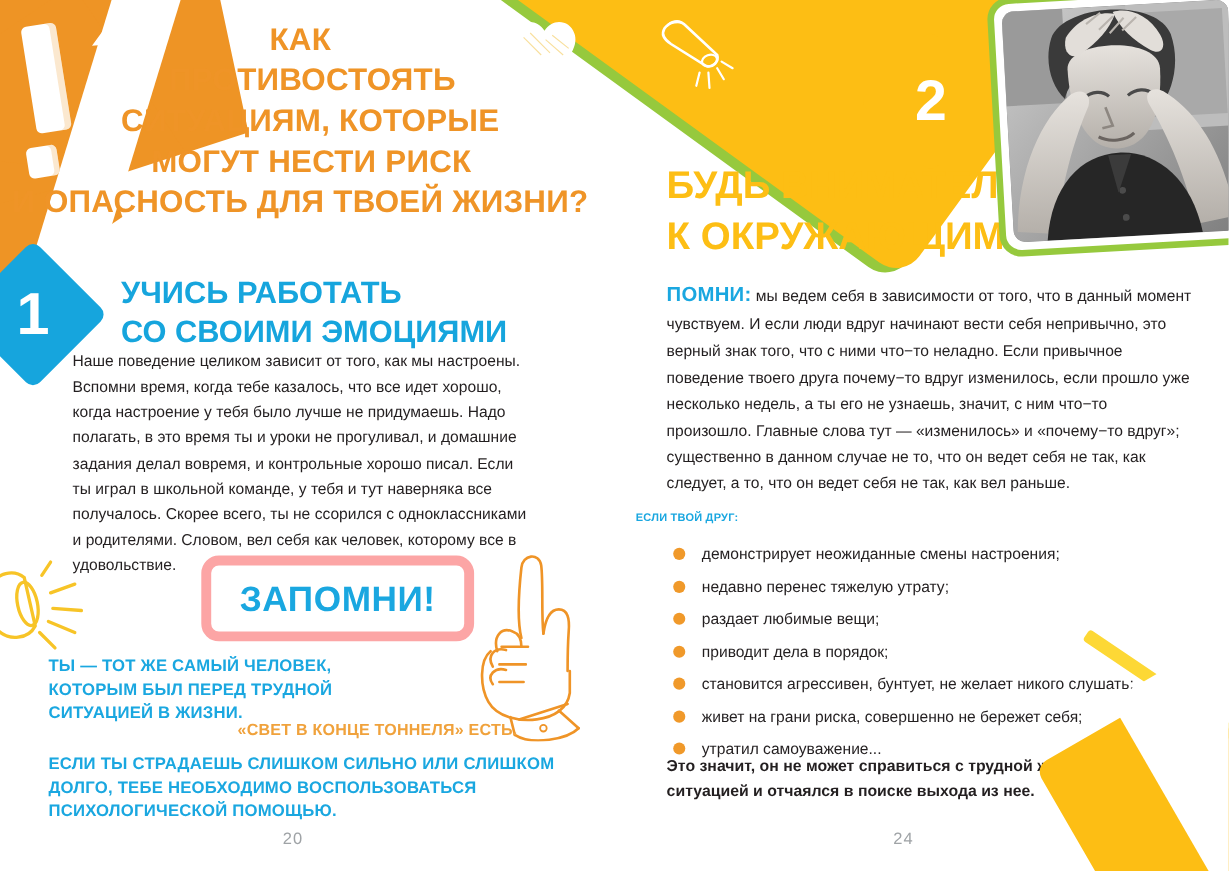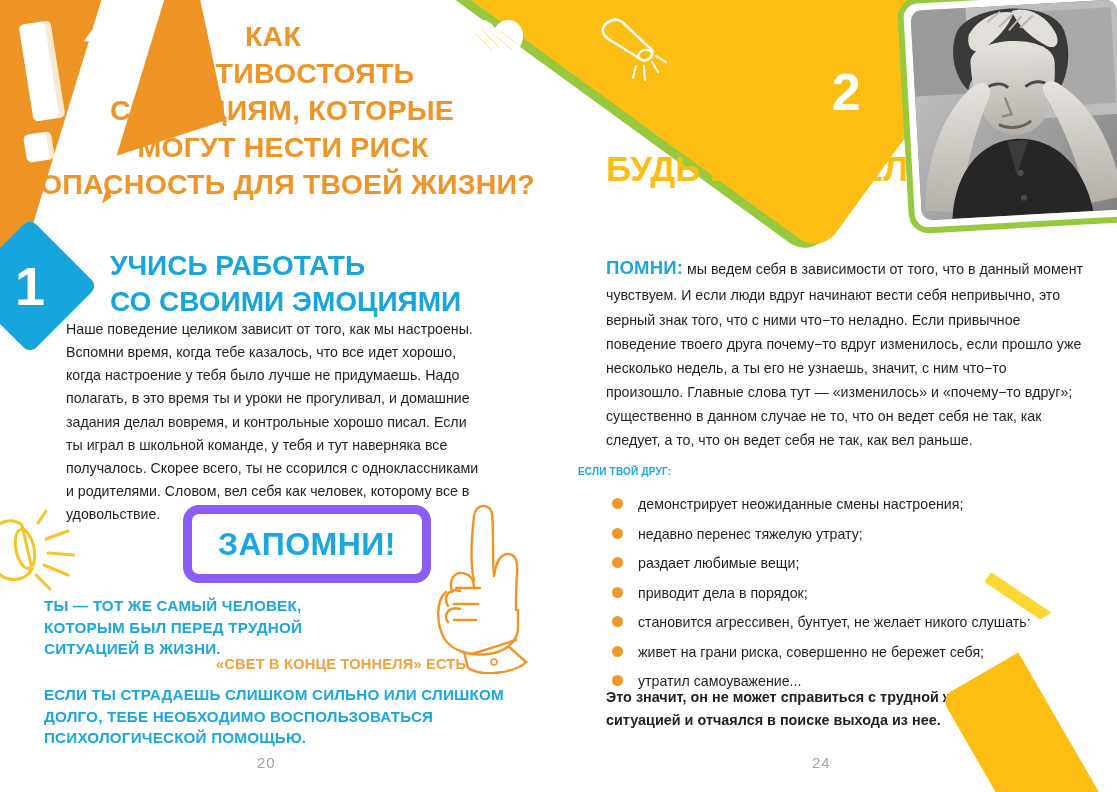--- a/index.html
+++ b/index.html
@@ -142,21 +142,21 @@
   .left-body{
     position:absolute;left:66px;top:318px;width:420px;
     color:#231f20;font-size:14.2px;line-height:1.63;
     text-align:left;
   }
 
   
   .remember-box{
     position:absolute;left:183px;top:505px;
     width:230px;height:60px;
-    border:9px solid #8b5cf6;
+    border:9px solid #fca5a5;
     border-radius:16px;
     background:#ffffff;
     display:flex;align-items:center;justify-content:center;
   }
   .remember-box .txt{
     color:#1aa7e0;font-weight:700;font-size:32px;letter-spacing:.5px;
   }
 
   
   .mega-bl{left:-4px;top:505px;width:96px;height:92px;}
@@ -340,20 +340,21 @@
   <div class="blue-caps bc2">ЕСЛИ ТЫ СТРАДАЕШЬ СЛИШКОМ СИЛЬНО ИЛИ СЛИШКОМ ДОЛГО, ТЕБЕ НЕОБХОДИМО ВОСПОЛЬЗОВАТЬСЯ ПСИХОЛОГИЧЕСКОЙ ПОМОЩЬЮ.</div>
 
   <div class="pagenum pn-left">20</div>
 
   <div class="diamond diamond-2">
     <span class="num">2</span>
   </div>
 
   <div class="sec2-title">
     <span>БУДЬ ВНИМАТЕЛЕН</span>
+    <span>К ОКРУЖАЮЩИМ</span>
   </div>
 
   <div class="photo-frame">
     <div class="photo-inner">
       <svg viewBox="0 0 220 220" preserveAspectRatio="xMidYMid slice">
         <defs>
           <linearGradient id="bgG" x1="0" y1="0" x2="1" y2="1">
             <stop offset="0%" stop-color="#cfcfcf"></stop>
               <stop offset="100%" stop-color="#7e7e7e"></stop>
           </linearGradient>

